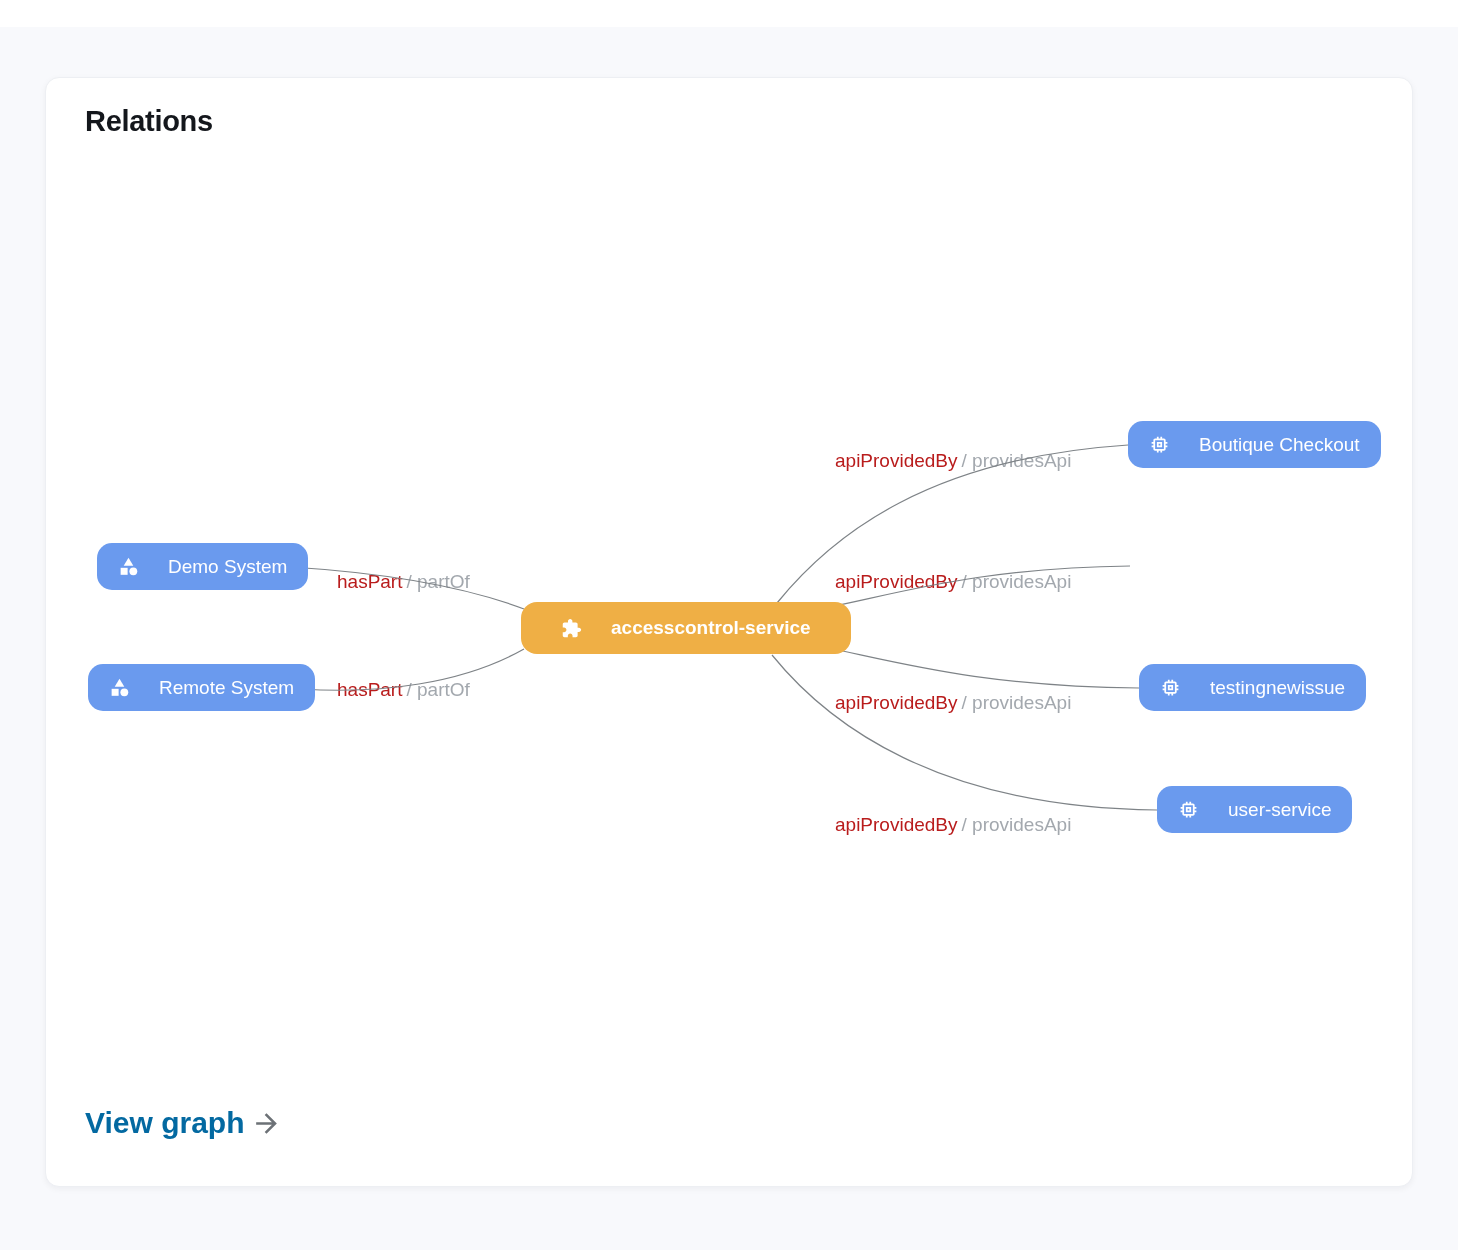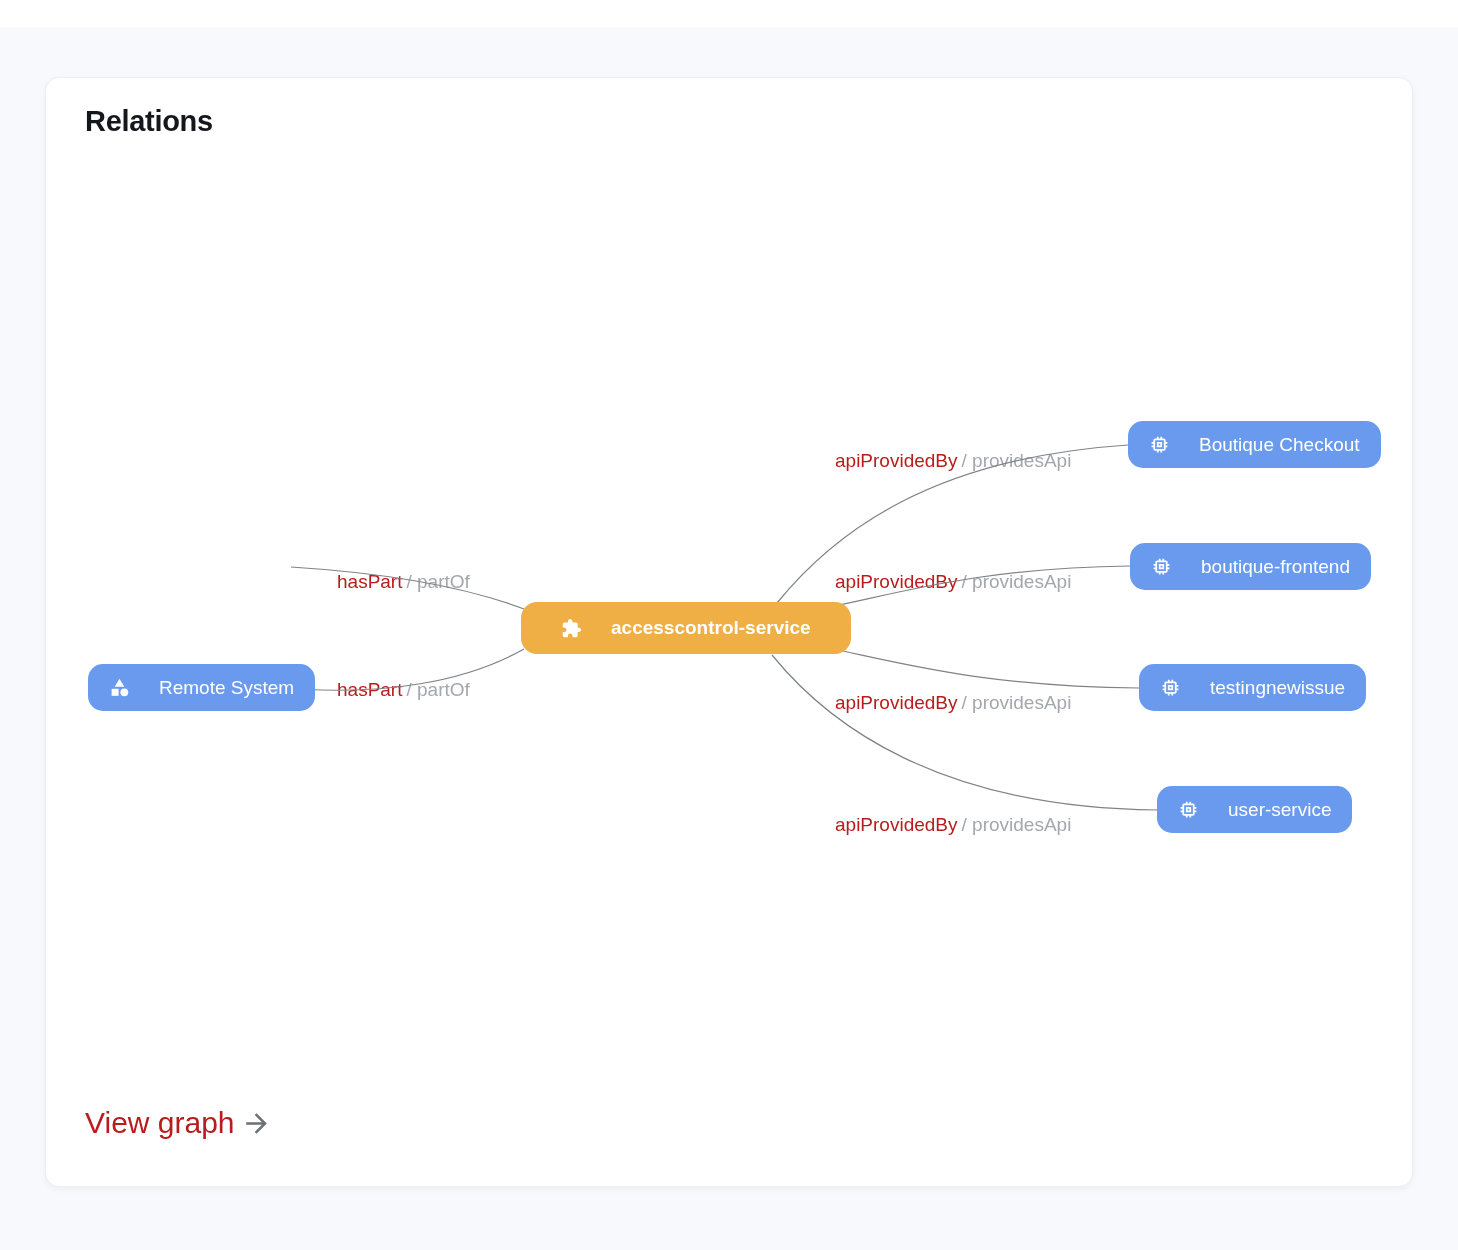--- a/index.html
+++ b/index.html
@@ -68,21 +68,21 @@
     padding:0 40px;
     border-radius:16px;
     font-weight:700;
   }
   .node .icon{display:inline-flex;width:21px;height:21px;}
   .node .icon svg{width:21px;height:21px;fill:#FFFFFF;}
   .node .node-label{white-space:nowrap;}
   .view-graph{
     position:absolute;left:85px;top:1106px;
     display:inline-flex;align-items:center;gap:6px;
-    font-size:30px;font-weight:400;color:#b91c1c;
+    font-size:30px;font-weight:700;color:#0369a1;
     text-decoration:none;
     cursor:pointer;
   }
   .view-graph svg{width:31px;height:31px;fill:#6C7176;}
 </style>
 </head>
 <body>
 
 <div class="screen">
   <div class="top-strip"></div>
@@ -112,20 +112,30 @@
 
   <svg class="edge-layer" width="1458" height="1250" viewBox="0 0 1458 1250">
     <path d="M 291 567 C 370 572 458 584 524 609"></path>
     <path d="M 301 689 C 380 694 462 684 524 649"></path>
     <path d="M 777 603 C 833 534 930 458 1128 445"></path>
     <path d="M 797 613 C 880 600 960 568 1130 566"></path>
     <path d="M 797 642 C 880 656 960 686 1139 688"></path>
     <path d="M 772 655 C 828 724 938 808 1157 810"></path>
   </svg>
 
+  <div class="node blue" style="left:97px;top:543px">
+    <span class="icon">
+      <svg viewBox="0 0 24 24">
+          <path d="M12 2l-5.5 9h11z"></path>
+          <circle cx="17.5" cy="17.5" r="4.5"></circle>
+          <path d="M3 13.5h8v8H3z"></path>
+        </svg>
+    </span>
+    <span class="node-label">Demo System</span>
+  </div>
 
   <div class="node blue" style="left:88px;top:664px">
     <span class="icon">
       <svg viewBox="0 0 24 24">
           <path d="M12 2l-5.5 9h11z"></path>
           <circle cx="17.5" cy="17.5" r="4.5"></circle>
           <path d="M3 13.5h8v8H3z"></path>
         </svg>
     </span>
     <span class="node-label">Remote System</span>
@@ -142,28 +152,20 @@
 
   <div class="node blue" style="left:1128px;top:421px">
     <span class="icon">
       <svg viewBox="0 0 24 24">
           <path d="M15 9H9v6h6V9zm-2 4h-2v-2h2v2zm8-2V9h-2V7c0-1.1-.9-2-2-2h-2V3h-2v2h-2V3H9v2H7c-1.1 0-2 .9-2 2v2H3v2h2v2H3v2h2v2c0 1.1.9 2 2 2h2v2h2v-2h2v2h2v-2h2c1.1 0 2-.9 2-2v-2h2v-2h-2v-2h2zm-4 6H7V7h10v10z"></path>
         </svg>
     </span>
     <span class="node-label">Boutique Checkout</span>
   </div>
 
-  <div class="node blue" style="left:1130px;top:543px">
-    <span class="icon">
-      <svg viewBox="0 0 24 24">
-          <path d="M15 9H9v6h6V9zm-2 4h-2v-2h2v2zm8-2V9h-2V7c0-1.1-.9-2-2-2h-2V3h-2v2h-2V3H9v2H7c-1.1 0-2 .9-2 2v2H3v2h2v2H3v2h2v2c0 1.1.9 2 2 2h2v2h2v-2h2v2h2v-2h2c1.1 0 2-.9 2-2v-2h2v-2h-2v-2h2zm-4 6H7V7h10v10z"></path>
-        </svg>
-    </span>
-    <span class="node-label">boutique-frontend</span>
-  </div>
 
   <div class="node blue" style="left:1139px;top:664px">
     <span class="icon">
       <svg viewBox="0 0 24 24">
           <path d="M15 9H9v6h6V9zm-2 4h-2v-2h2v2zm8-2V9h-2V7c0-1.1-.9-2-2-2h-2V3h-2v2h-2V3H9v2H7c-1.1 0-2 .9-2 2v2H3v2h2v2H3v2h2v2c0 1.1.9 2 2 2h2v2h2v-2h2v2h2v-2h2c1.1 0 2-.9 2-2v-2h2v-2h-2v-2h2zm-4 6H7V7h10v10z"></path>
         </svg>
     </span>
     <span class="node-label">testingnewissue</span>
   </div>
 

